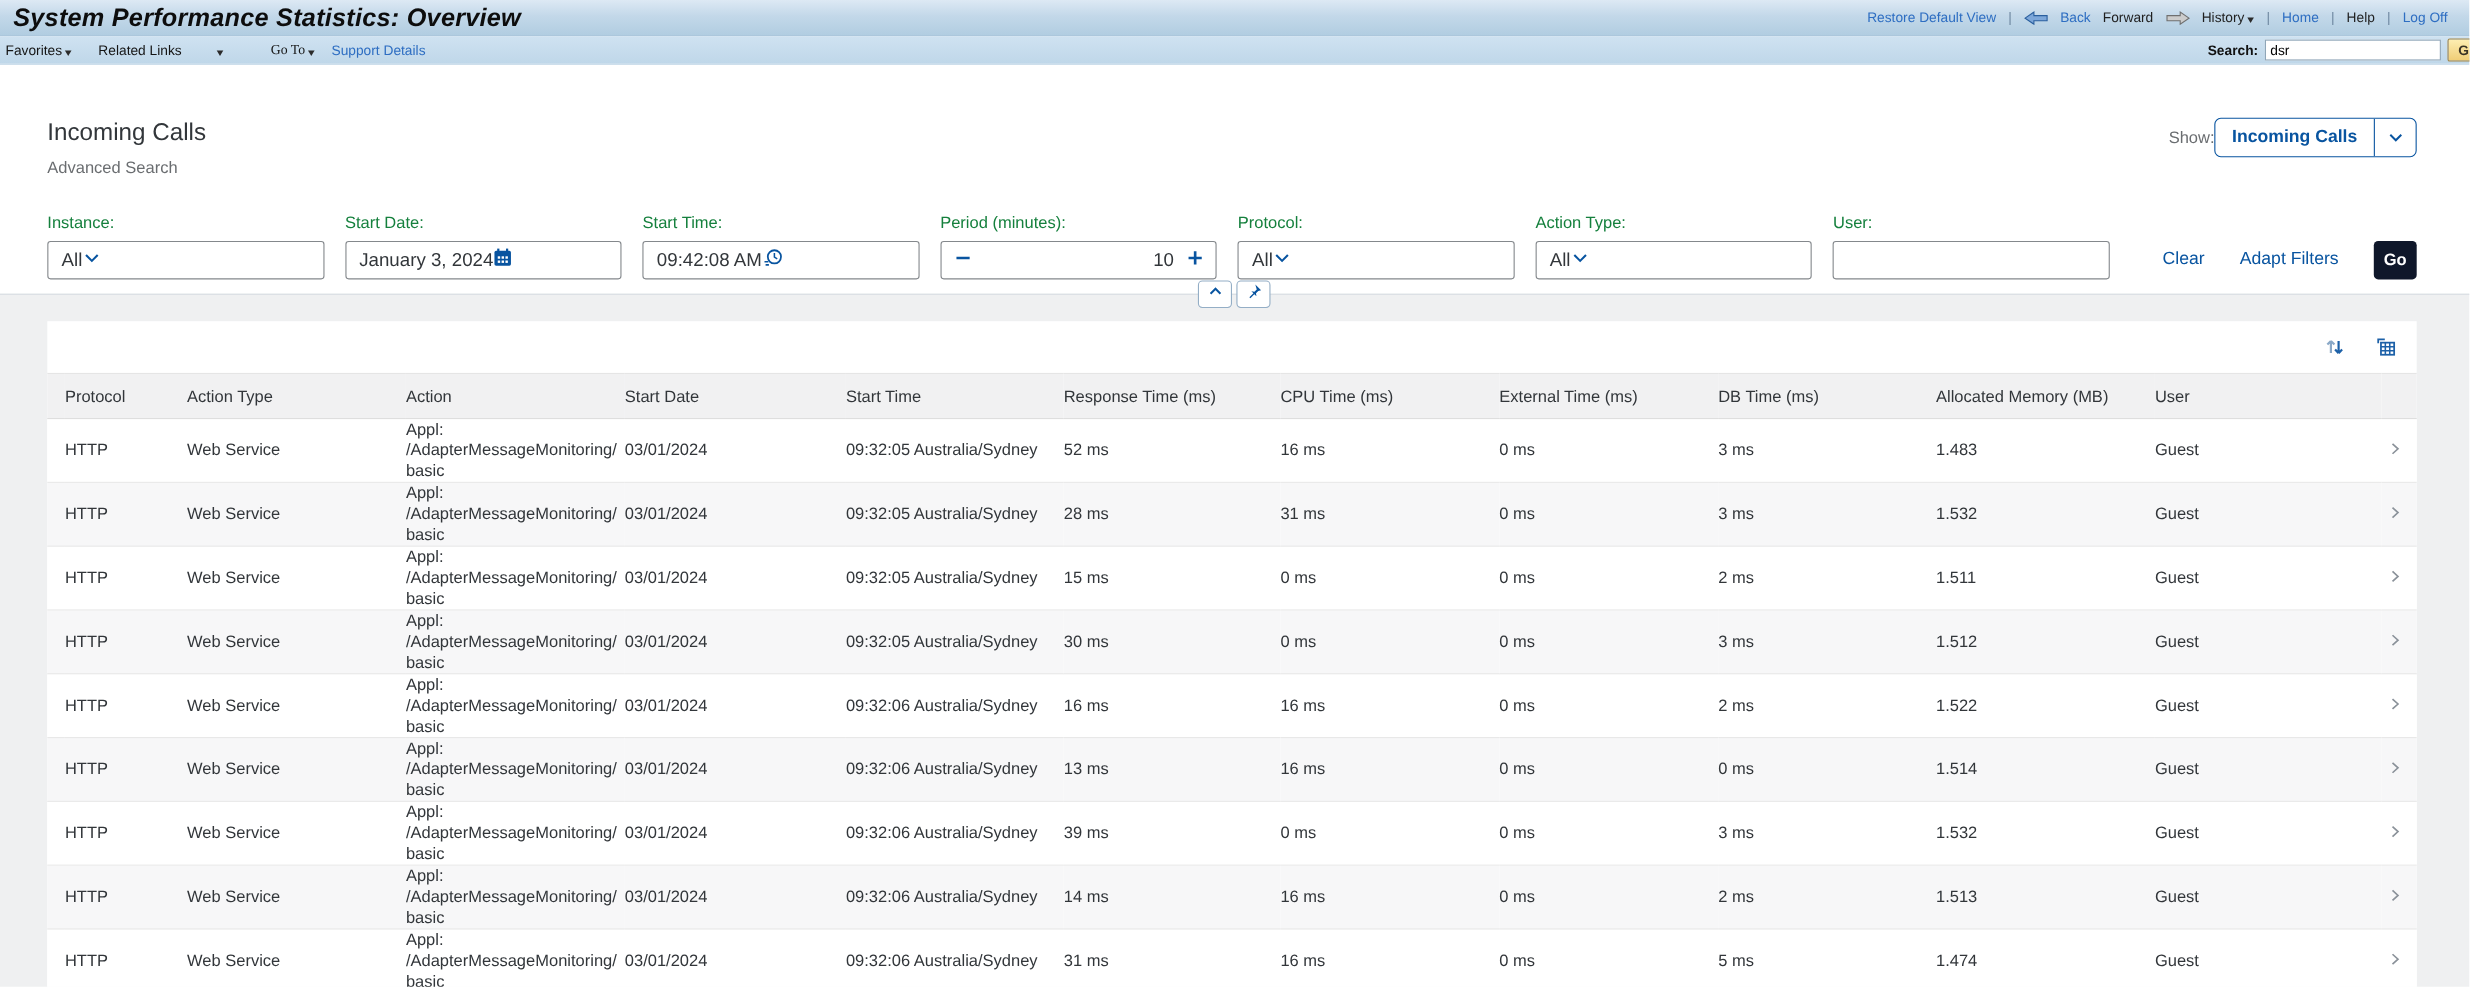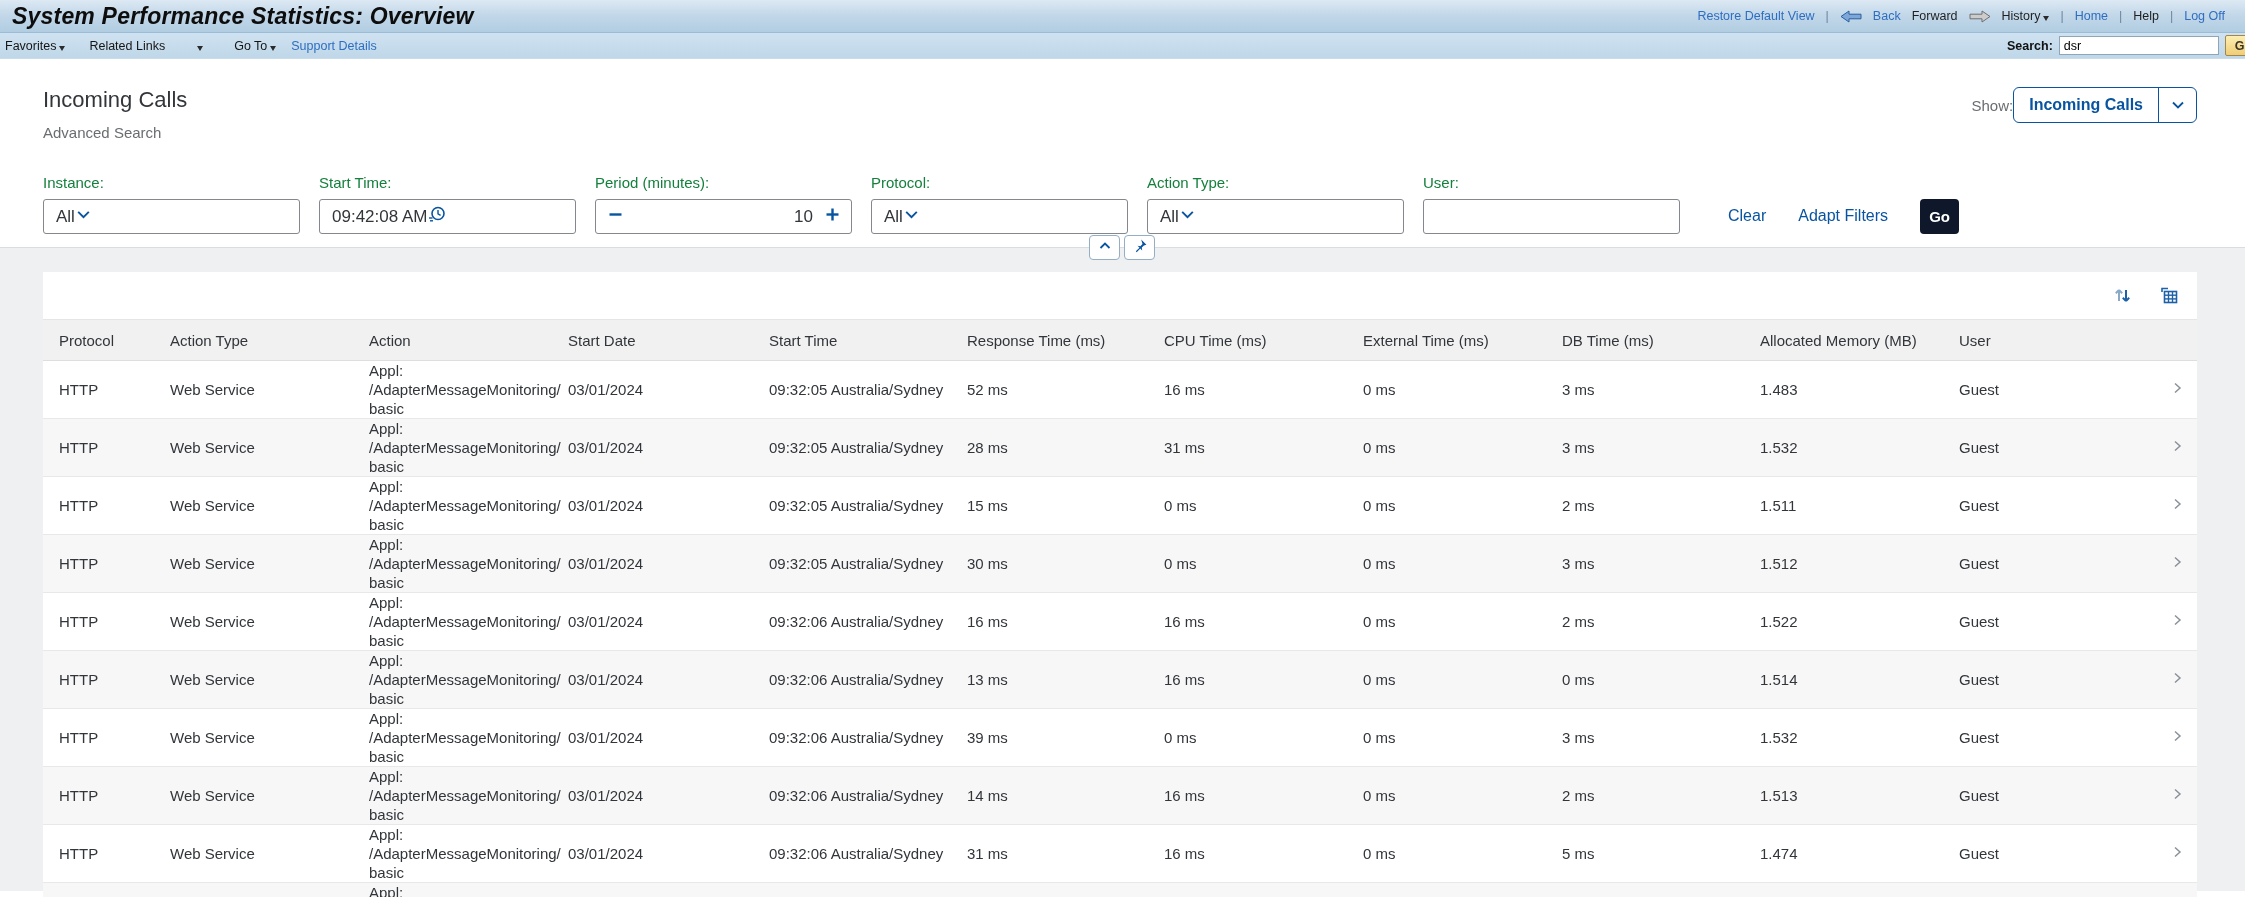--- a/index.html
+++ b/index.html
@@ -16,33 +16,33 @@
   .dark-link { color:#1f1f1f; cursor:pointer; }
   .sep { color:#6e87a0; }
   .hist { display:flex; align-items:flex-end; gap:3px; }
   .tri { width:0; height:0; border-left:3.5px solid transparent; border-right:3.5px solid transparent;
          border-top:5px solid #2b2b2b; margin-bottom:2px; }
 
   
   .menubar { height:26px; background:linear-gradient(#cfe2f1, #bfd7e9); border-bottom:1px solid #c9dcea;
              display:flex; align-items:center; font-size:12.5px; position:relative; }
   .menu-item { color:#151515; display:flex; align-items:flex-end; gap:3px; cursor:pointer; }
-  .mi-fav { margin-left:5px; } .mi-rl { margin-left:24px;gap:32px; } .mi-gt { margin-left:31px; }
+  .mi-fav { margin-left:5px; } .mi-rl { margin-left:24px;gap:32px; } .mi-gt { margin-left:43px;font-family:Liberation Serif, serif; }
   .support { margin-left:15px; color:#2e6ec2; cursor:pointer; }
   .menu-right { position:absolute; left:2007px; top:2px; display:flex; align-items:center; gap:6px; }
   .search-label { font-weight:700; color:#111; }
   .search-input { width:160px; height:19px; border:1px solid #8fa6b8; font-size:12.5px; padding:0 4px;
                   background:#fff; font-family:"Liberation Sans", sans-serif; }
   .search-go { height:21px; background:linear-gradient(#fdeeb2,#f0cd76); border:1px solid #a3874a;
                border-radius:2px; font-size:12.5px; font-weight:700; color:#3a3325; padding:0 9px;
                font-family:"Liberation Sans", sans-serif; }
 
   
   .content { background:#fff; padding:0 48px 13px 43px; }
-  .page-head { display:flex; justify-content:space-between; align-items:flex-start; padding-top:28px; }
+  .page-head { display:flex; justify-content:space-between; align-items:flex-start; padding-top:48px; }
   .page-title { font-size:22px; font-weight:400; color:#32363a; }
   .advanced-search { font-size:15px; color:#6a6d70; margin-top:11px; cursor:pointer; }
   .show-group { display:flex; align-items:center; gap:0; }
   .show-label { font-size:15px; color:#6a6d70; }
   .split-btn { display:flex; align-items:stretch; height:36px; border:1px solid #0854a0; border-radius:6px;
                background:#fff; overflow:hidden; cursor:pointer; }
   .split-main { padding:0 15px; color:#0854a0; font-size:16px; font-weight:600; display:flex;
                 align-items:center; border-right:1px solid #0854a0; }
   .split-arrow { width:37px; display:flex; align-items:center; justify-content:center; }
 
@@ -156,20 +156,39 @@
   </div>
 
   <div class="filters">
     <div class="fgroup">
       <span class="flabel">Instance:</span>
       <div class="fbox">
         <span class="val">All</span>
         <span><svg width="17" height="17" viewBox="0 0 16 16">
               <path d="M3 5.5l5 5 5-5" fill="none" stroke="#0854a0" stroke-width="1.8"></path>
             </svg></span>
+      </div>
+    </div>
+    <div class="fgroup">
+      <span class="flabel">Start Date:</span>
+      <div class="fbox">
+        <span class="val">January 3, 2024</span>
+        <span>
+          <svg width="18" height="18" viewBox="0 0 18 18">
+              <rect x="1.5" y="3" width="15" height="13.5" rx="1.5" fill="#0854a0"></rect>
+              <rect x="4" y="1" width="2" height="3" fill="#0854a0"></rect>
+              <rect x="12" y="1" width="2" height="3" fill="#0854a0"></rect>
+              <rect x="4.5" y="8" width="2.2" height="2.2" fill="#fff"></rect>
+              <rect x="8" y="8" width="2.2" height="2.2" fill="#fff"></rect>
+              <rect x="11.5" y="8" width="2.2" height="2.2" fill="#fff"></rect>
+              <rect x="4.5" y="11.8" width="2.2" height="2.2" fill="#fff"></rect>
+              <rect x="8" y="11.8" width="2.2" height="2.2" fill="#fff"></rect>
+              <rect x="11.5" y="11.8" width="2.2" height="2.2" fill="#fff"></rect>
+            </svg>
+        </span>
       </div>
     </div>
     <div class="fgroup">
       <span class="flabel">Start Time:</span>
       <div class="fbox">
         <span class="val">09:42:08 AM</span>
         <span>
           <svg width="19" height="19" viewBox="0 0 19 19">
               <circle cx="11" cy="8.5" r="6" fill="none" stroke="#0854a0" stroke-width="1.6"></circle>
               <path d="M11 5v3.8l2.6 1.5" fill="none" stroke="#0854a0" stroke-width="1.4"></path>

